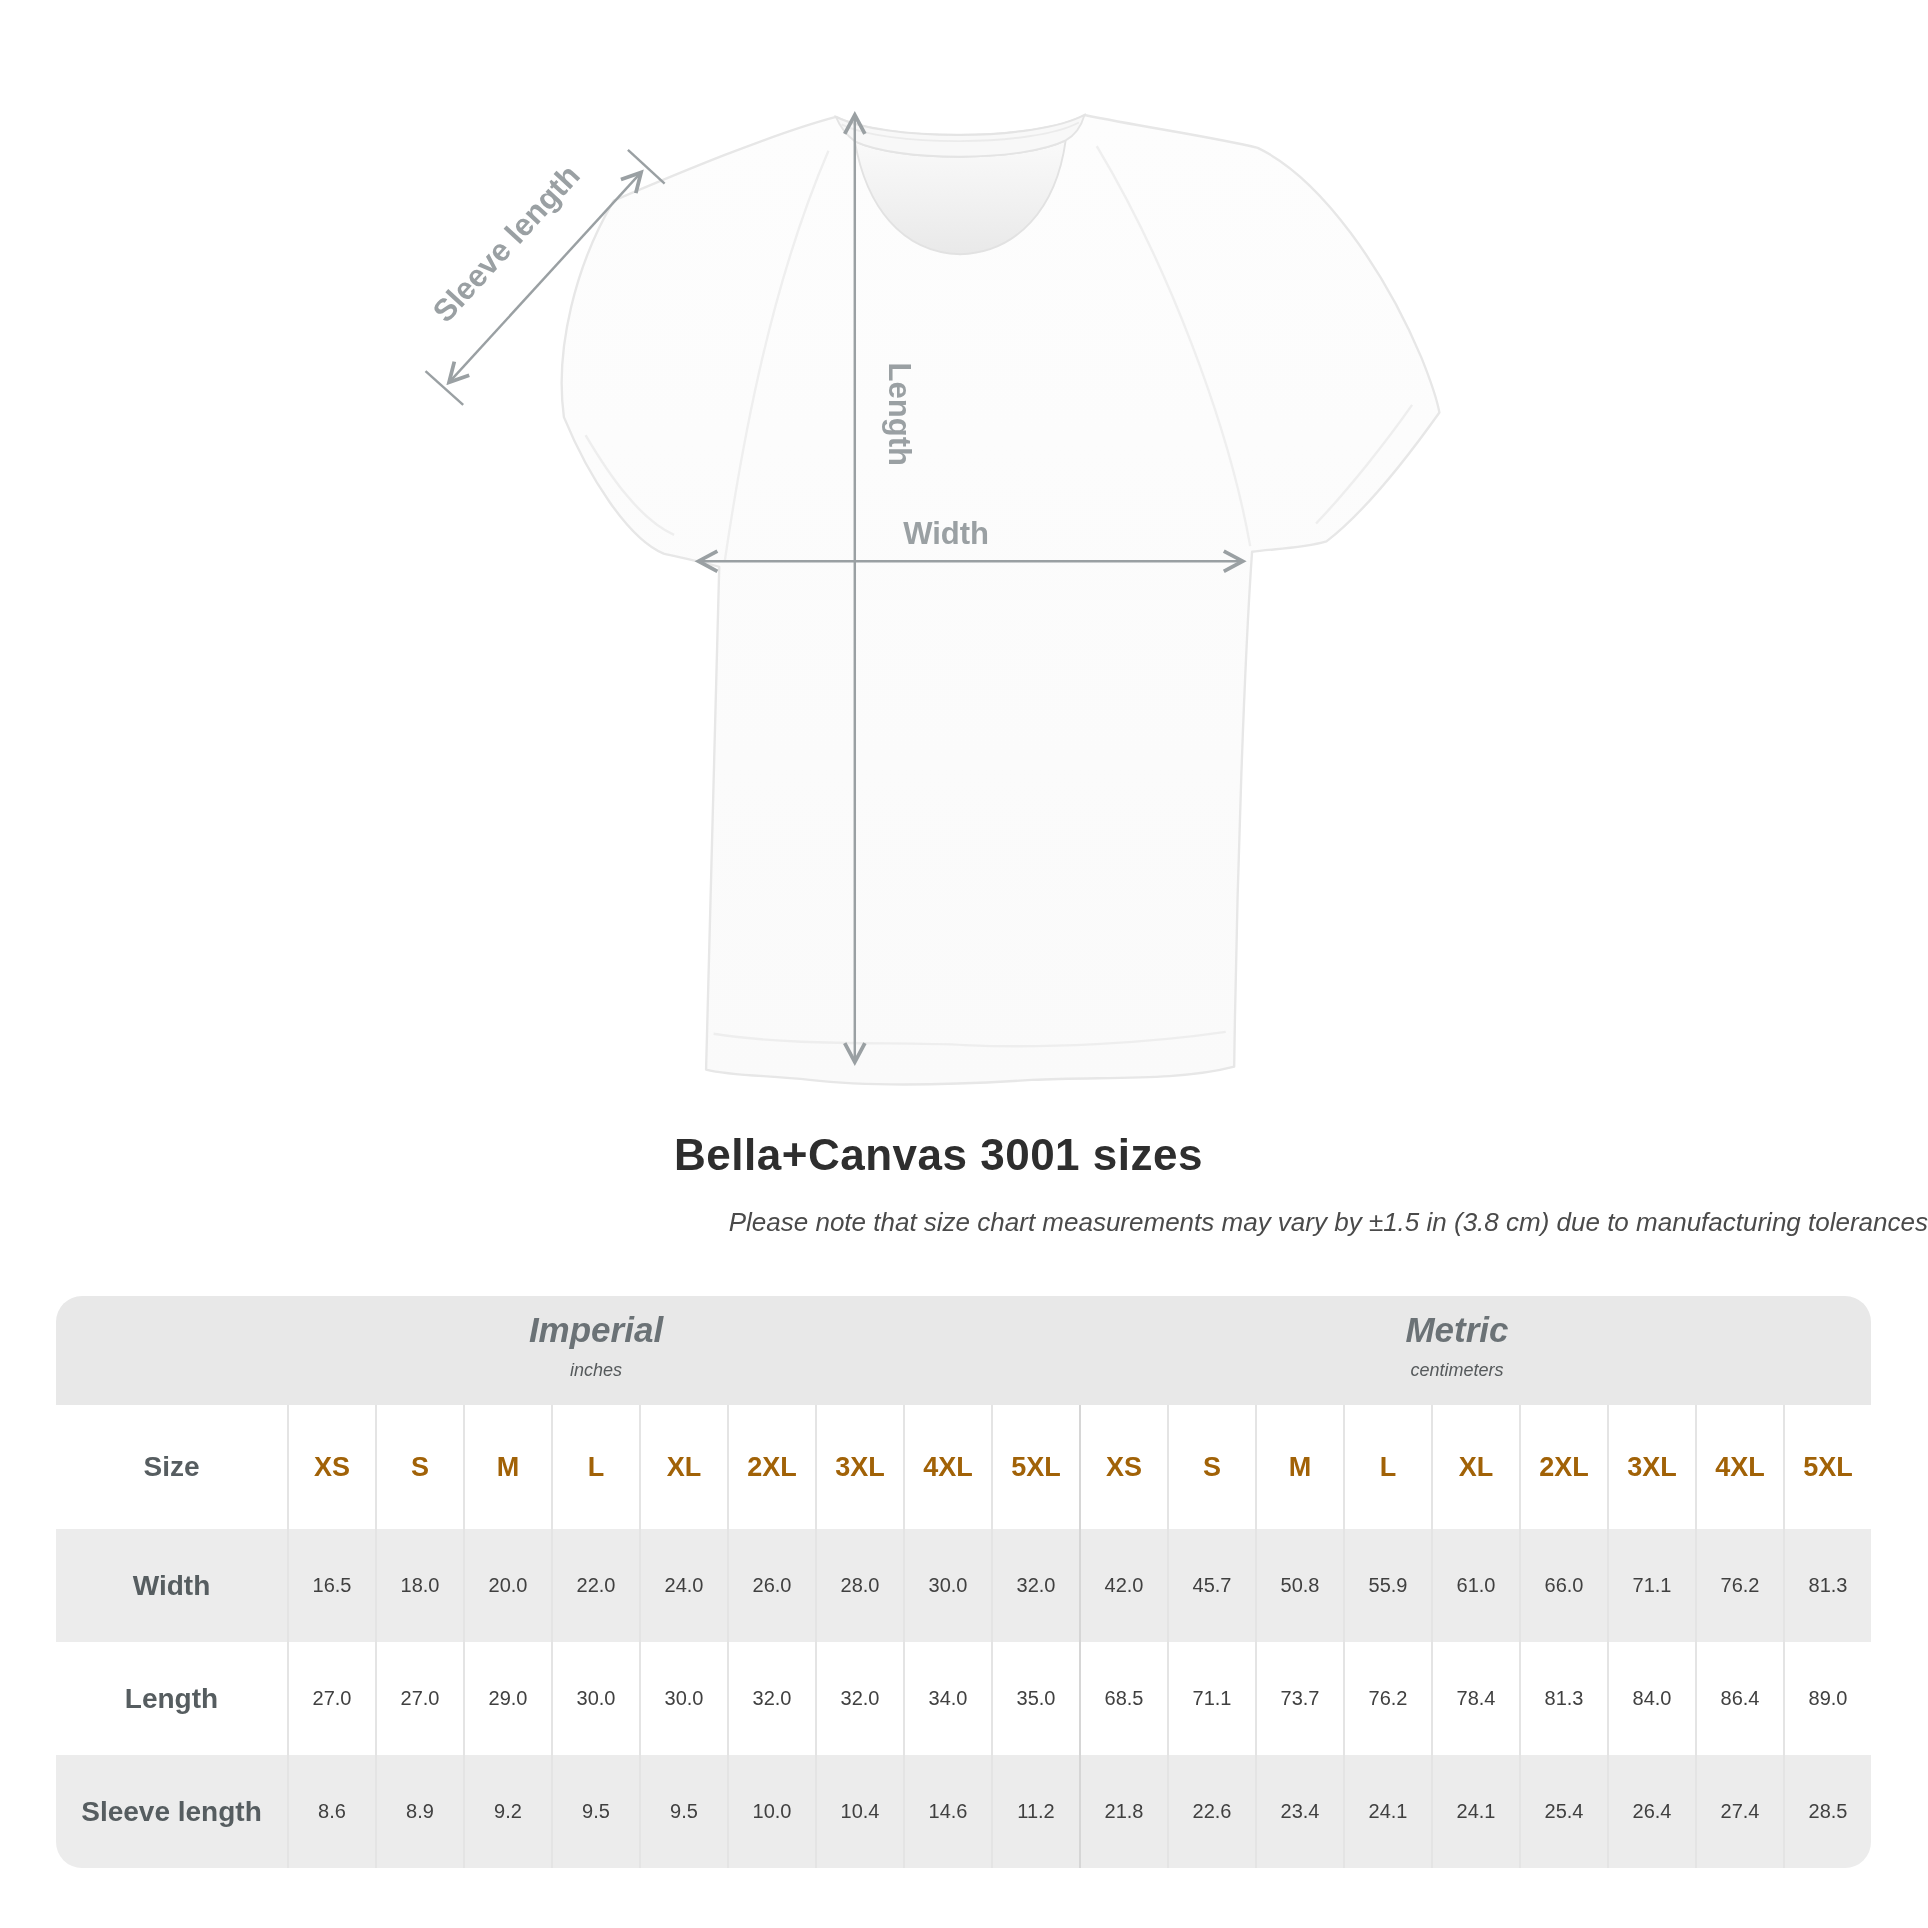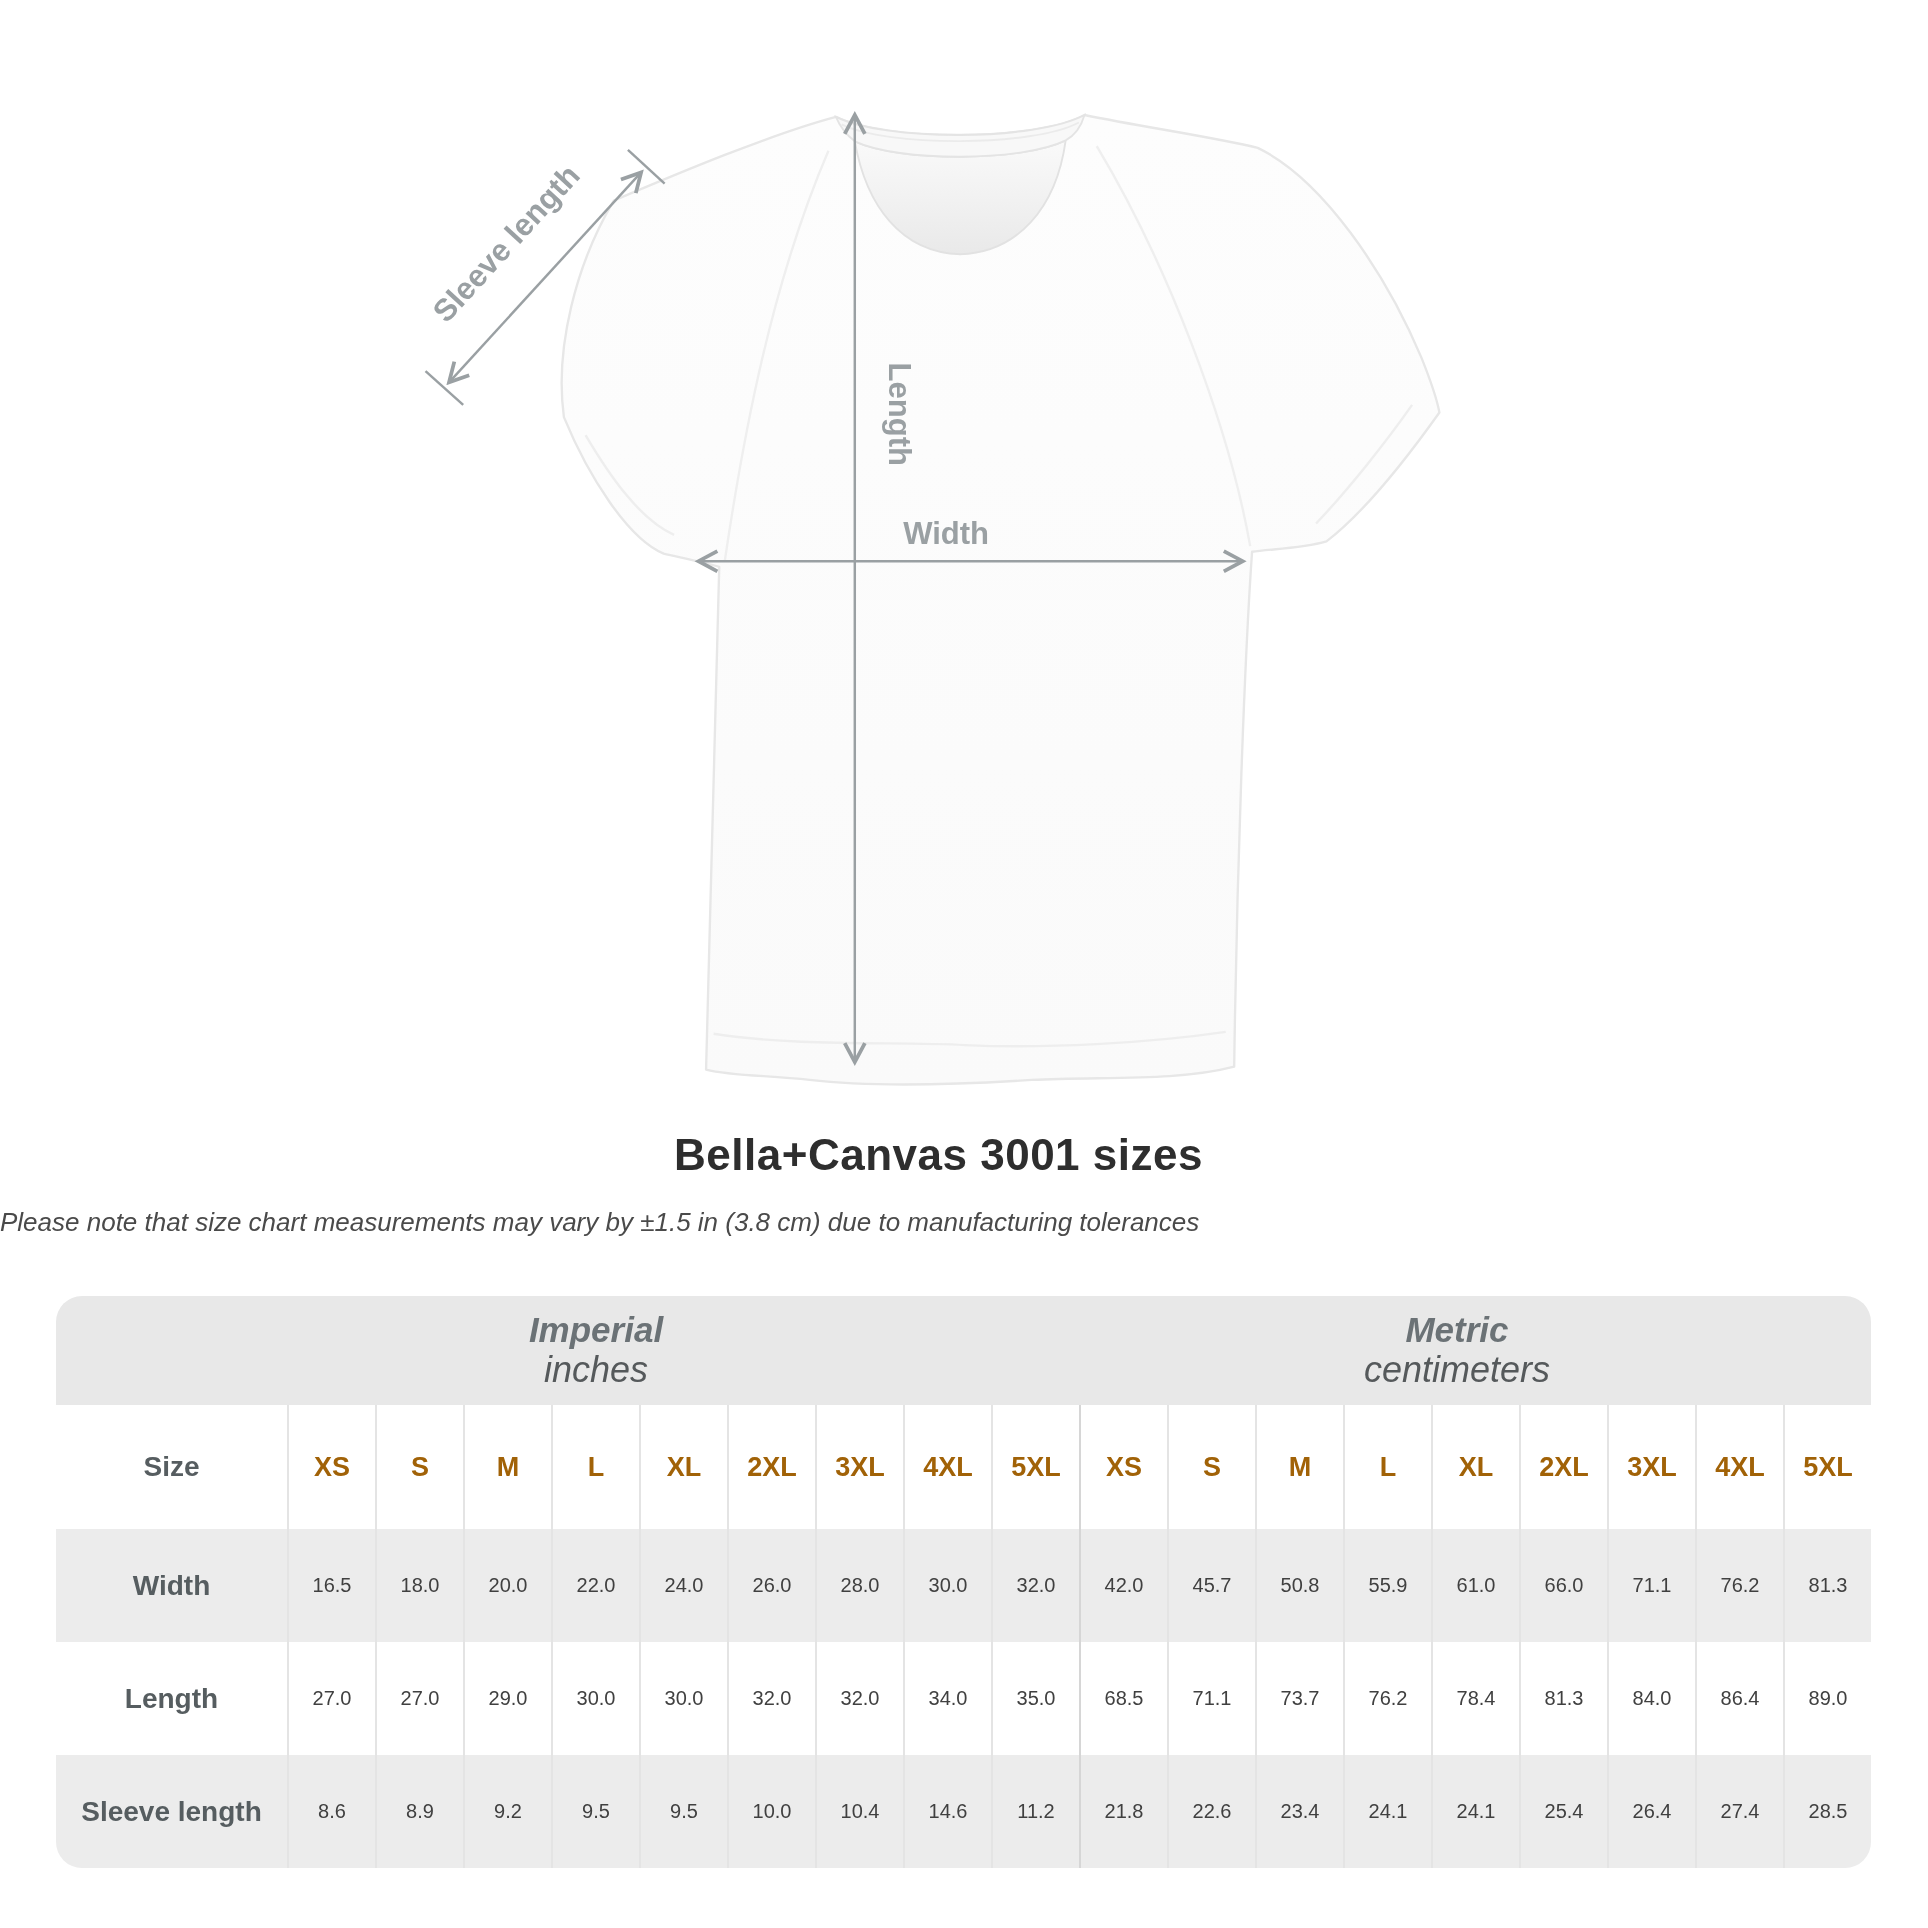--- a/index.html
+++ b/index.html
@@ -7,32 +7,32 @@
           font-family:"Liberation Sans","DejaVu Sans",sans-serif;}
 
   
   .shirt-svg{position:absolute;left:0;top:0;}
   .dim-label{font-family:"Liberation Sans","DejaVu Sans",sans-serif;
              font-weight:bold;font-size:33px;fill:#9aa0a3;}
 
   
   .title{position:absolute;left:12px;top:1130px;width:1853px;text-align:center;
          font-size:44px;font-weight:bold;color:#2e2e2e;letter-spacing:0.5px;}
-  .subtitle{position:absolute;left:0;top:1207px;width:1928px;text-align:left;
+  .subtitle{position:absolute;left:0;top:1207px;width:1928px;text-align:right;
             font-size:26px;font-style:italic;color:#4a4a4a;}
 
   
   .size-table{position:absolute;left:56px;top:1296px;width:1815px;
               border-radius:26px;overflow:hidden;}
   .band{position:relative;height:109px;background:#e8e8e8;}
   .band-group{position:absolute;top:11.3px;transform:translateX(-50%);text-align:center;}
   .band-group.imperial{left:540px;}
   .band-group.metric{left:1401px;}
   .band-name{font-size:35px;font-weight:bold;font-style:italic;color:#6b7276;line-height:45px;}
-  .band-unit{font-size:36px;font-style:italic;color:#55595b;line-height:36px;}
+  .band-unit{font-size:18px;font-style:italic;color:#55595b;line-height:36px;}
 
   .tr{display:grid;grid-template-columns:231px repeat(18,1fr);}
   .tr.h{height:124px;background:#ffffff;}
   .tr.d{height:113px;background:#ffffff;}
   .tr.d.alt{background:#ececec;}
   .c{display:flex;align-items:center;justify-content:center;
      border-left:2.8px solid #e4e4e4;min-width:0;}
   .c:first-child{border-left:none;}
   .c.sec{border-left-color:#d6d6d6;}
   .c.lab{font-size:28px;font-weight:bold;color:#565d60;text-align:center;}

